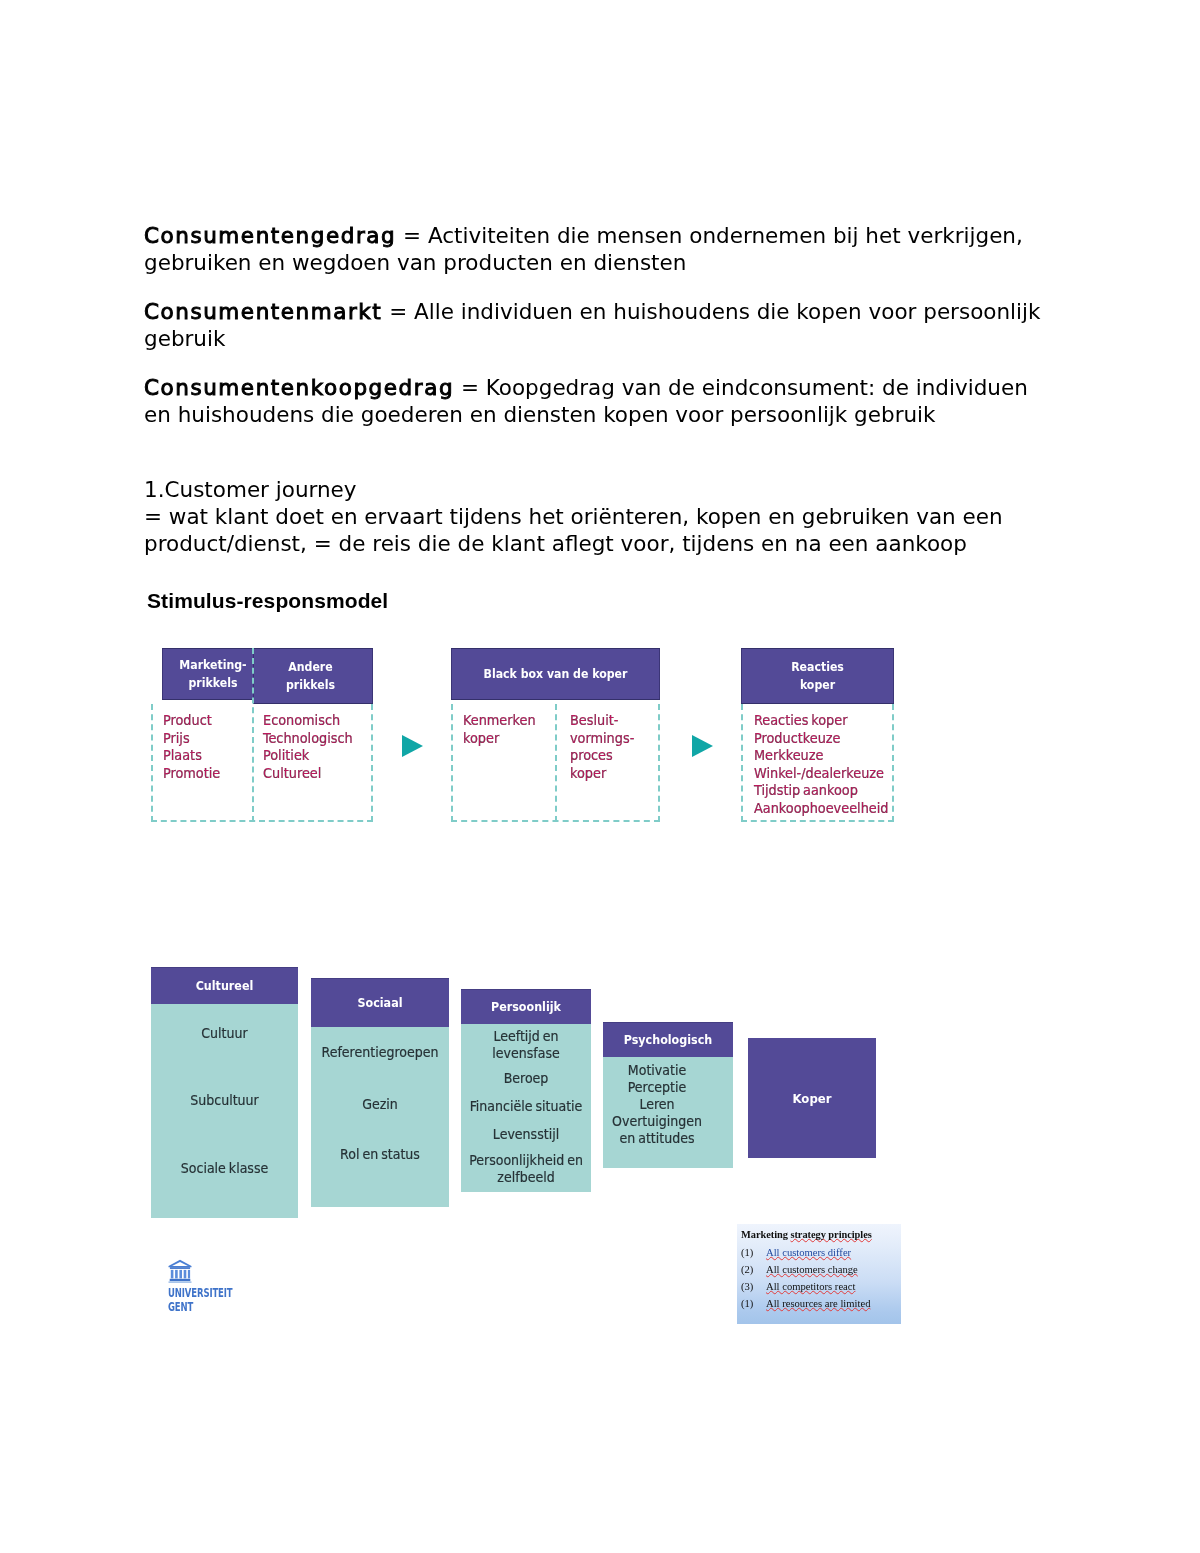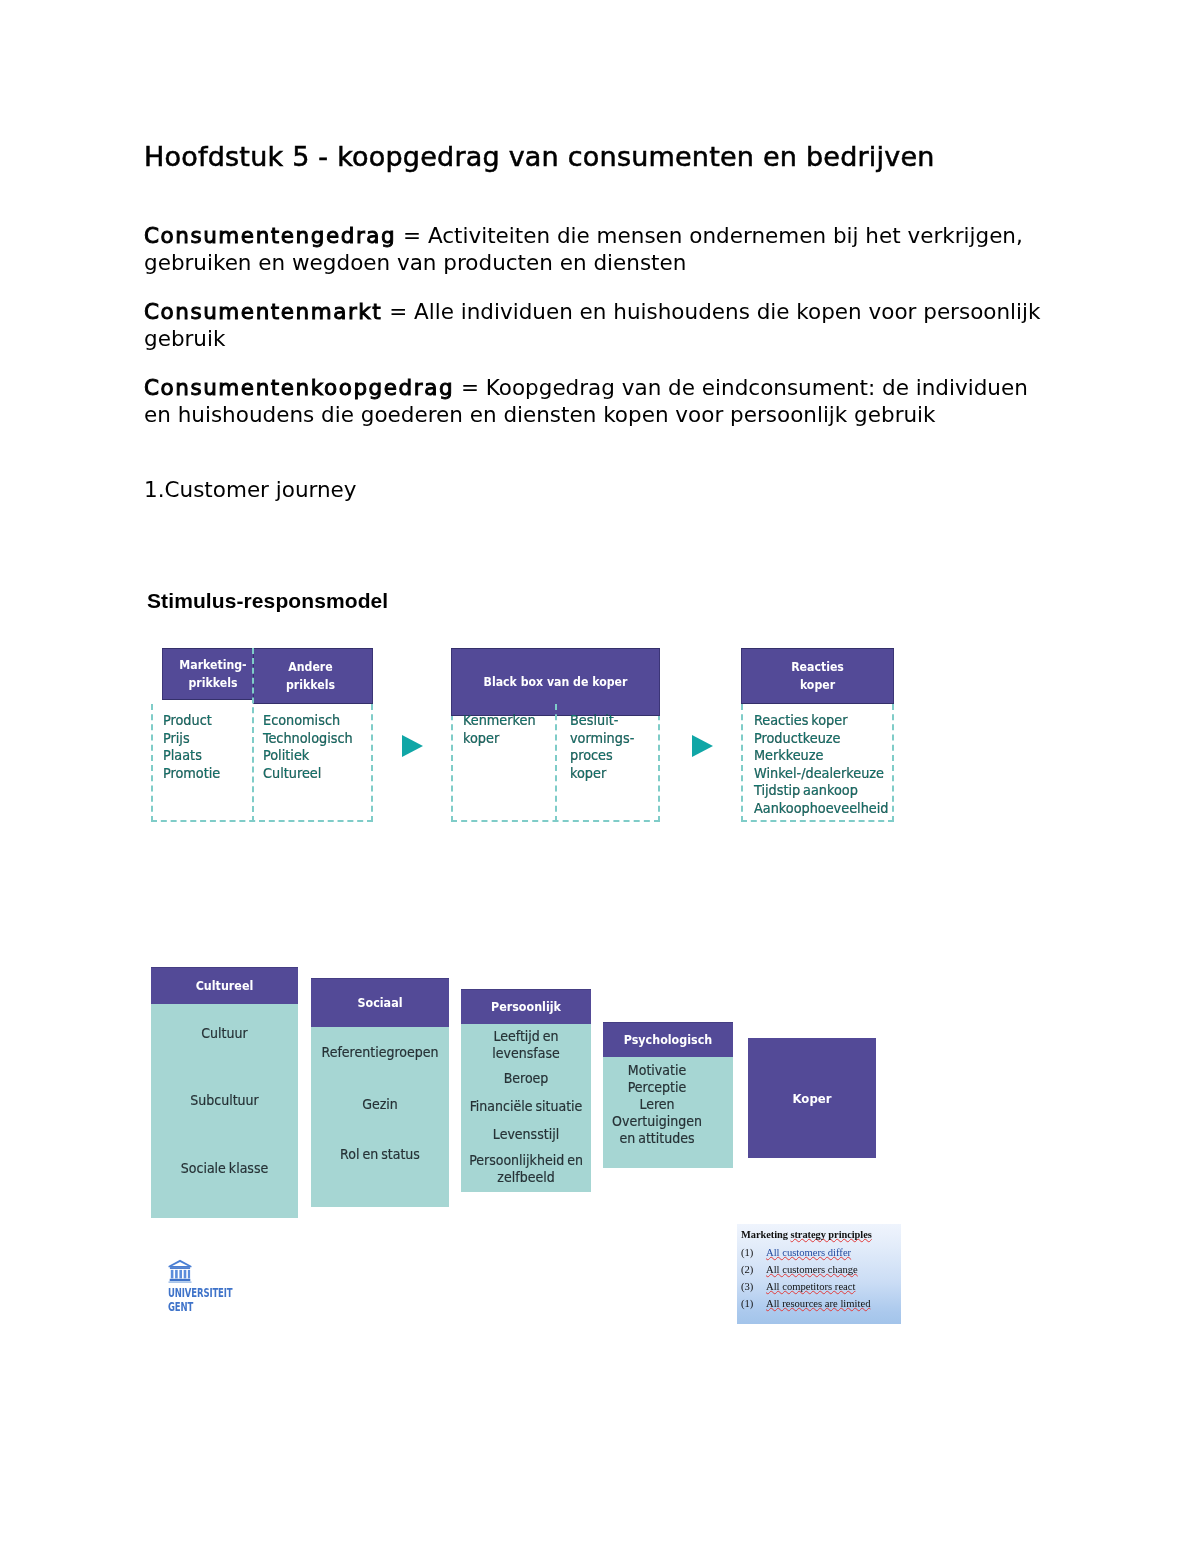--- a/index.html
+++ b/index.html
@@ -22,21 +22,21 @@
 
   
   .srm-hd{position:absolute;background:#534a97;color:#fff;
           font-family:"DejaVu Sans Condensed","DejaVu Sans",sans-serif;font-weight:bold;
           font-size:12.2px;line-height:18.5px;text-align:center;white-space:pre-line;
           display:flex;align-items:center;justify-content:center;
           box-shadow:inset 0 1px 0 #34306a, inset 0 -1px 0 #34306a,
                      inset 1px 0 0 #3b3576, inset -1px 0 0 #3b3576;}
   .srm-body{position:absolute;border:2px dashed #7fccc8;border-top:none;box-sizing:border-box;}
   .srm-col{position:absolute;font-family:"DejaVu Sans Condensed","DejaVu Sans",sans-serif;
-           font-size:14.3px;line-height:17.6px;color:#0f766e;white-space:pre-line;word-spacing:-1.2px;
+           font-size:14.3px;line-height:17.6px;color:#be185d;white-space:pre-line;word-spacing:-1.2px;
            -webkit-text-stroke:0.2px #1c1c1c;}
   .vdash{position:absolute;border-left:2px dashed #7fccc8;}
   .arrow{position:absolute;width:0;height:0;
          border-top:11.5px solid transparent;border-bottom:11.5px solid transparent;
          border-left:21px solid #10a6a6;}
 
   
   .fac{position:absolute;background:#a6d6d3;}
   .fac-hd{position:absolute;background:#534a97;color:#fff;
           font-family:"DejaVu Sans Condensed","DejaVu Sans",sans-serif;font-weight:bold;
@@ -69,32 +69,33 @@
   .callout-row .n{display:inline-block;width:25px;}
   .sq{ text-decoration: underline wavy #e23b3b; text-decoration-skip-ink:none;
        text-underline-offset:0px;text-decoration-thickness:1px;}
   .lnk{color:#21489e;}
 </style>
 </head>
 <body>
 
 <div class="page">
 
-  <div class="doc-title">Hoofdstuk 5 - koopgedrag van consumenten en bedrijven</div>
 
   <div class="para" style="top:222px"><span class="lbl">Consumentengedrag</span><span> = Activiteiten die mensen ondernemen bij het verkrijgen,
 gebruiken en wegdoen van producten en diensten</span></div>
 
   <div class="para" style="top:298px"><span class="lbl">Consumentenmarkt</span><span> = Alle individuen en huishoudens die kopen voor persoonlijk
 gebruik</span></div>
 
   <div class="para" style="top:374px"><span class="lbl">Consumentenkoopgedrag</span><span> = Koopgedrag van de eindconsument: de individuen
 en huishoudens die goederen en diensten kopen voor persoonlijk gebruik</span></div>
 
   <div class="para" style="top:476px">1.Customer journey</div>
+  <div class="para" style="top:503px">= wat klant doet en ervaart tijdens het oriënteren, kopen en gebruiken van een
+product/dienst, = de reis die de klant aflegt voor, tijdens en na een aankoop</div>
 
   <div class="sub-head" style="top:589px">Stimulus-responsmodel</div>
 
   <div>
 
     <div class="srm-body" style="left:151px;top:704px;width:222px;height:118px"></div>
     <div class="srm-hd" style="left:162px;top:648px;width:102px;height:52px">Marketing-
 prikkels</div>
     <div class="srm-hd" style="left:253px;top:648px;width:120px;height:56px;padding-right:5px;box-sizing:border-box">Andere
 prikkels</div>
@@ -104,21 +105,21 @@
 Plaats
 Promotie</div>
     <div class="srm-col" style="left:263px;top:712px">Economisch
 Technologisch
 Politiek
 Cultureel</div>
 
     <div class="arrow" style="left:402px;top:735px"></div>
 
     <div class="srm-body" style="left:451px;top:704px;width:209px;height:118px"></div>
-    <div class="srm-hd" style="left:451px;top:648px;width:209px;height:68px">Black box van de koper</div>
+    <div class="srm-hd" style="left:451px;top:648px;width:209px;height:52px">Black box van de koper</div>
     <div class="vdash" style="left:555px;top:704px;height:118px"></div>
     <div class="srm-col" style="left:463px;top:712px">Kenmerken
 koper</div>
     <div class="srm-col" style="left:570px;top:712px">Besluit-
 vormings-
 proces
 koper</div>
 
     <div class="arrow" style="left:692px;top:735px"></div>
 

